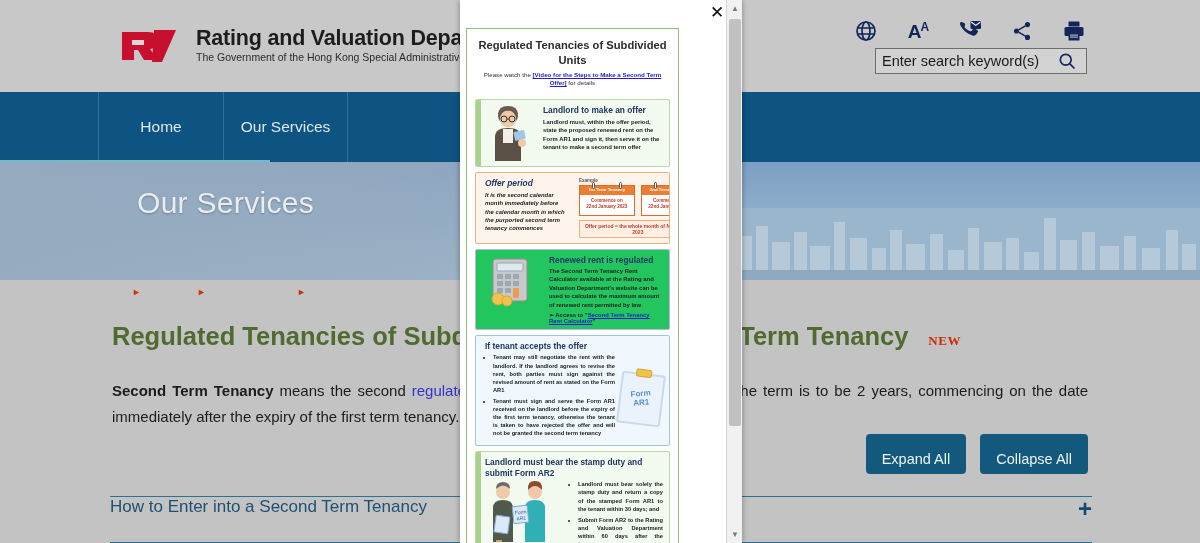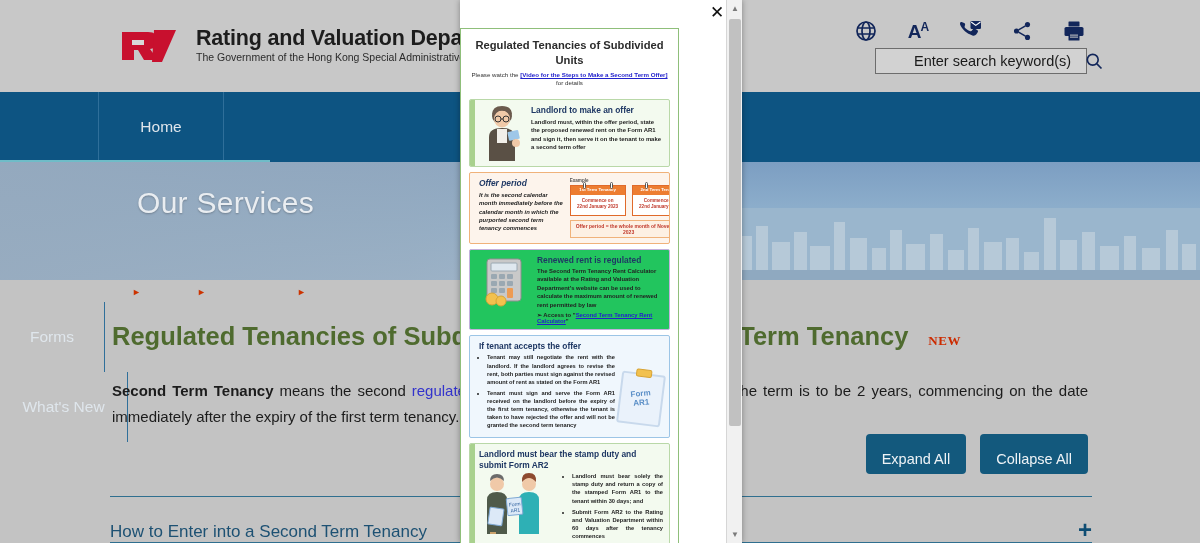--- a/index.html
+++ b/index.html
@@ -46,29 +46,29 @@
   .search-box{
     position:absolute; right:113px; top:48px;
     width:212px; height:26px;
     border:1px solid #6d6d6d; background:#d2d2d2;
     display:flex; align-items:center;
   }
   .search-box input{
     border:none; outline:none; background:transparent;
     font-family:"Liberation Sans", sans-serif;
     font-size:14.5px; color:#1a1a1a;
-    padding-left:6px; width:176px; height:22px;margin-left:32px;
+    padding-left:6px; width:176px; height:22px;
   }
   .search-box input::placeholder{ color:#1a1a1a; opacity:1; }
   .search-btn{ width:30px; height:24px; display:flex;align-items:center;justify-content:center; cursor:pointer; }
 
   
   .nav{
     position:absolute; top:92px; left:0; width:1200px; height:70px;
-    background:#0d5482; display:flex;flex-direction:column;
+    background:#0d5482; display:flex;
   }
   .nav-item{
     flex:0 0 auto; height:70px; color:#dfe6ec; font-size:15.5px;
     display:flex; align-items:center; justify-content:center; text-align:center;
     line-height:1.35; cursor:pointer; position:relative;
     border-right:1px solid #2f6f9a;
   }
   .nav-item:first-child{ border-left:1px solid #2f6f9a; }
   .nav-w1{ width:126px; margin-left:98px; }
   .nav-w2{ width:124px; }
@@ -134,40 +134,40 @@
     background:#13597d; color:#eef3f6; border:none; border-radius:4px;
     font-size:14.5px; font-family:"Liberation Sans", sans-serif;
     padding:17px 16px; height:40px; cursor:pointer;
   }
 
   .accordion{
     position:absolute; left:110px; top:496px; width:982px;
     border-top:1.5px solid #2f6f8f;
   }
   .acc-row{
-    height:46px; display:flex; align-items:flex-end; justify-content:space-between;
+    height:46px; display:flex; align-items:flex-start; justify-content:space-between;
     border-bottom:1.5px solid #2f6f8f; cursor:pointer;
   }
   .acc-label{ font-size:17px; color:#1d5173; }
   .acc-plus{ font-size:24px; color:#0f4d73; font-weight:bold; line-height:1; }
 
   
   .modal{
     position:absolute; left:460px; top:0; width:282px; height:543px;
     background:#ffffff; z-index:40;
     box-shadow:0 0 6px rgba(0,0,0,0.35);
   }
   .modal-close{
     position:absolute; right:16px; top:4px; width:18px; height:18px;
     font-size:17px; color:#101010; cursor:pointer; line-height:18px; text-align:center;
     font-family:"Liberation Sans", sans-serif;
   }
   .modal-scroll{
     position:absolute; left:0; top:0; width:229px; height:543px; overflow:hidden;
-    padding:28px 10px 0 0;
+    padding:28px 10px 0 6px;
   }
   
   .mscroll{
     position:absolute; right:0; top:0; width:16px; height:543px; background:#f1f1f1;
     border-left:1px solid #d6d6d6;
   }
   .mscroll-arrow{
     position:absolute; left:0; width:16px; height:17px; display:flex; align-items:center; justify-content:center;
     color:#7a7a7a; font-size:8px;
   }
@@ -203,21 +203,21 @@
   .pcard.green-left::before{
     content:""; position:absolute; left:0; top:0; bottom:0; width:5px; background:#a9d18e;
   }
   .pcard.orange{ border-color:#f0b27a; background:#fdf4ec; }
   .pcard.orange::before{ background:#ed9b53; }
   .pcard.purple{ border-color:#c3b0dd; background:#22c55e; }
   .pcard.purple::before{ background:#a98fd0; }
   .pcard.blue{ border-color:#9cc5e6; background:#f0f7fd; }
   .pcard.blue::before{ background:#5d9bd5; }
 
-  .pcard-body{ display:flex; padding:5px 6px 5px 9px; gap:6px; align-items:flex-start; }
+  .pcard-body{ display:flex; padding:5px 6px 5px 9px; gap:12px; align-items:flex-start; }
   .pcard-illu{ flex:0 0 auto; display:flex; align-items:center; justify-content:center; }
   .pcard-text{ flex:1 1 auto; min-width:0; }
   .pc-title{
     font-size:8.4px; font-weight:bold; color:#1f3864; line-height:1.25; margin-bottom:2px;
   }
   .pc-desc{
     font-size:5.9px; font-weight:bold; color:#222; line-height:1.42;
   }
   .pc-list{ margin:0; padding-left:8px; }
   .pc-list li{ font-size:5.7px; font-weight:bold; color:#222; line-height:1.42; margin-bottom:3px; text-align:justify;}

